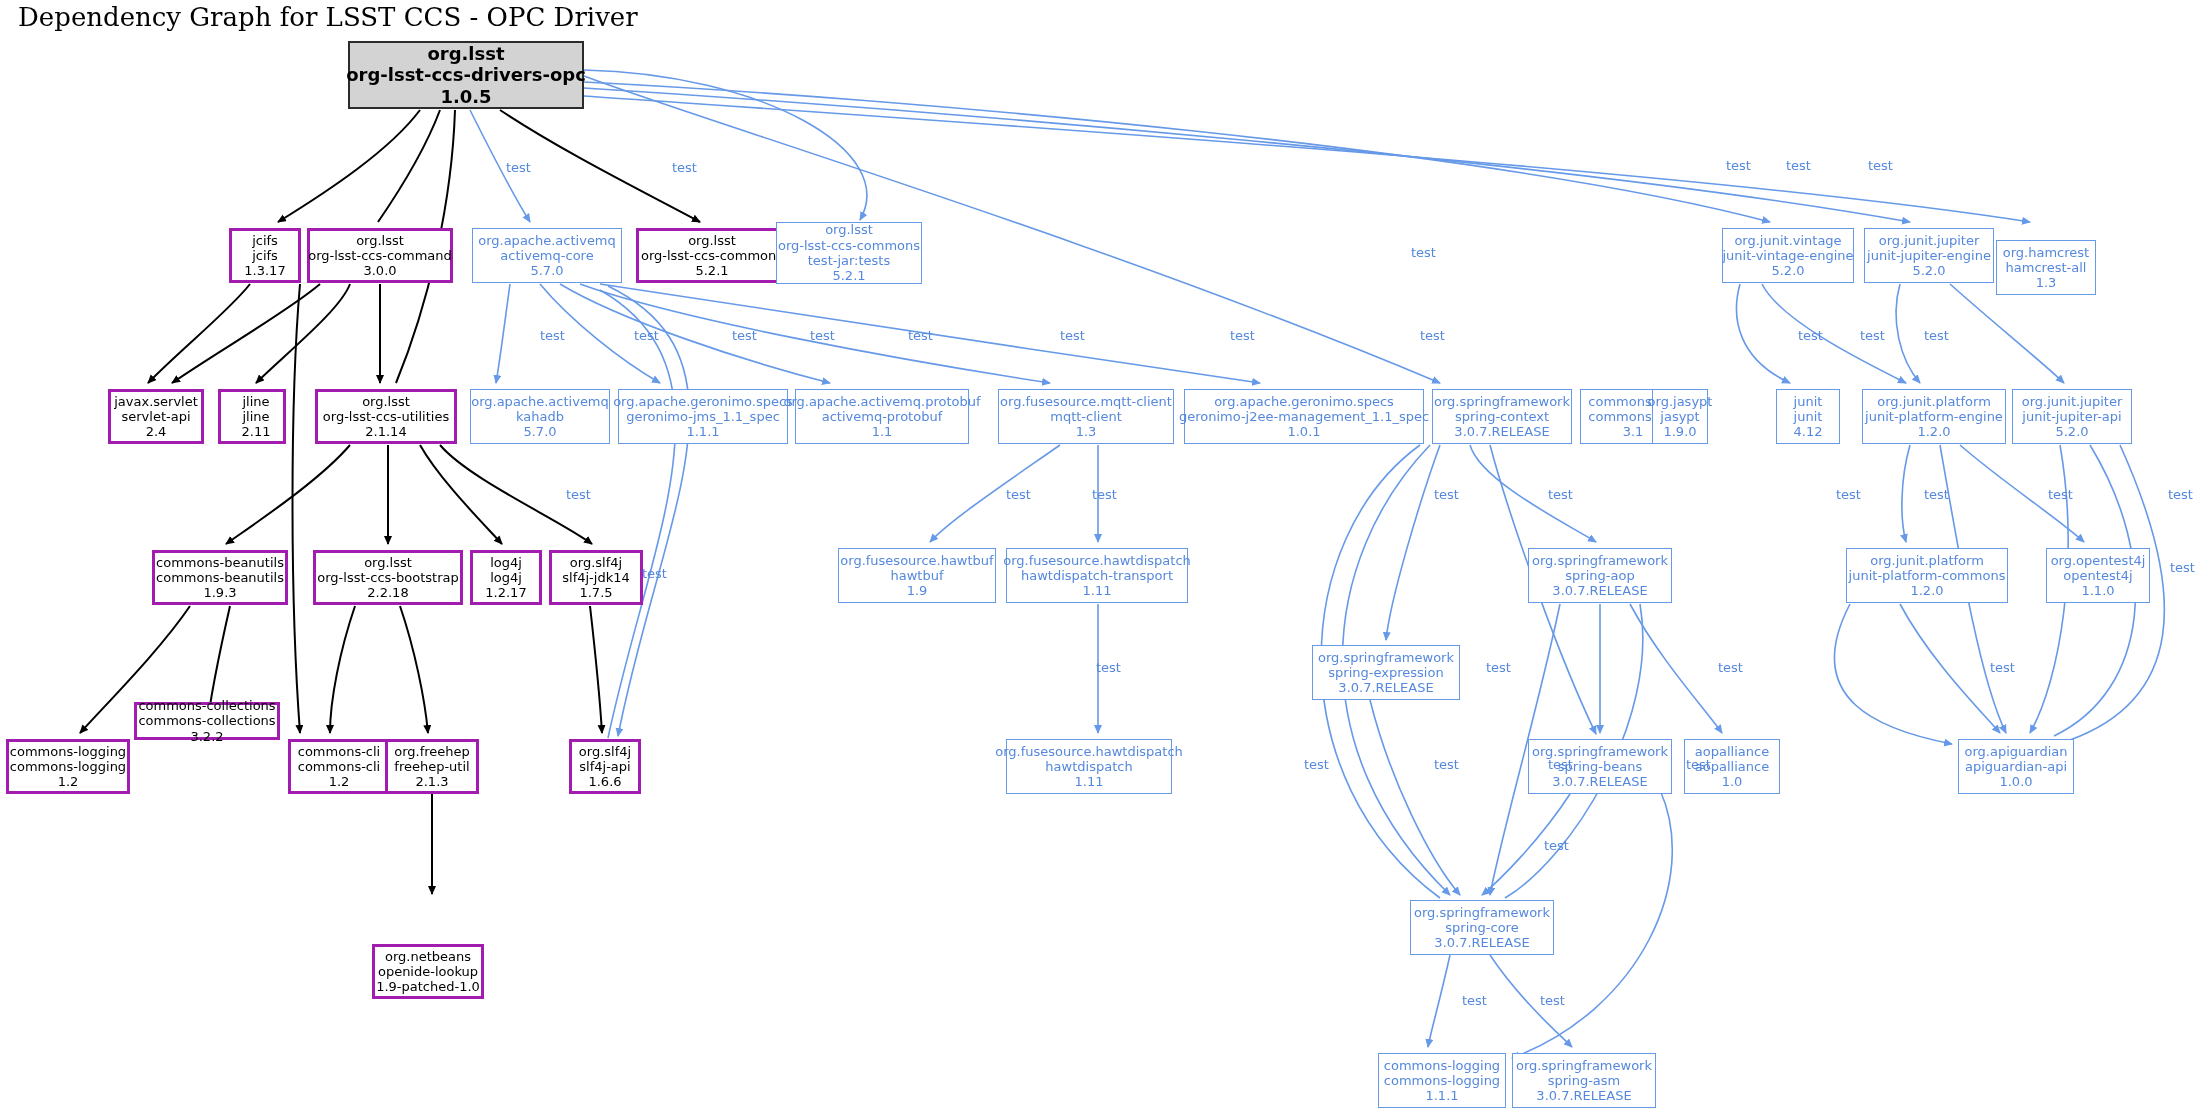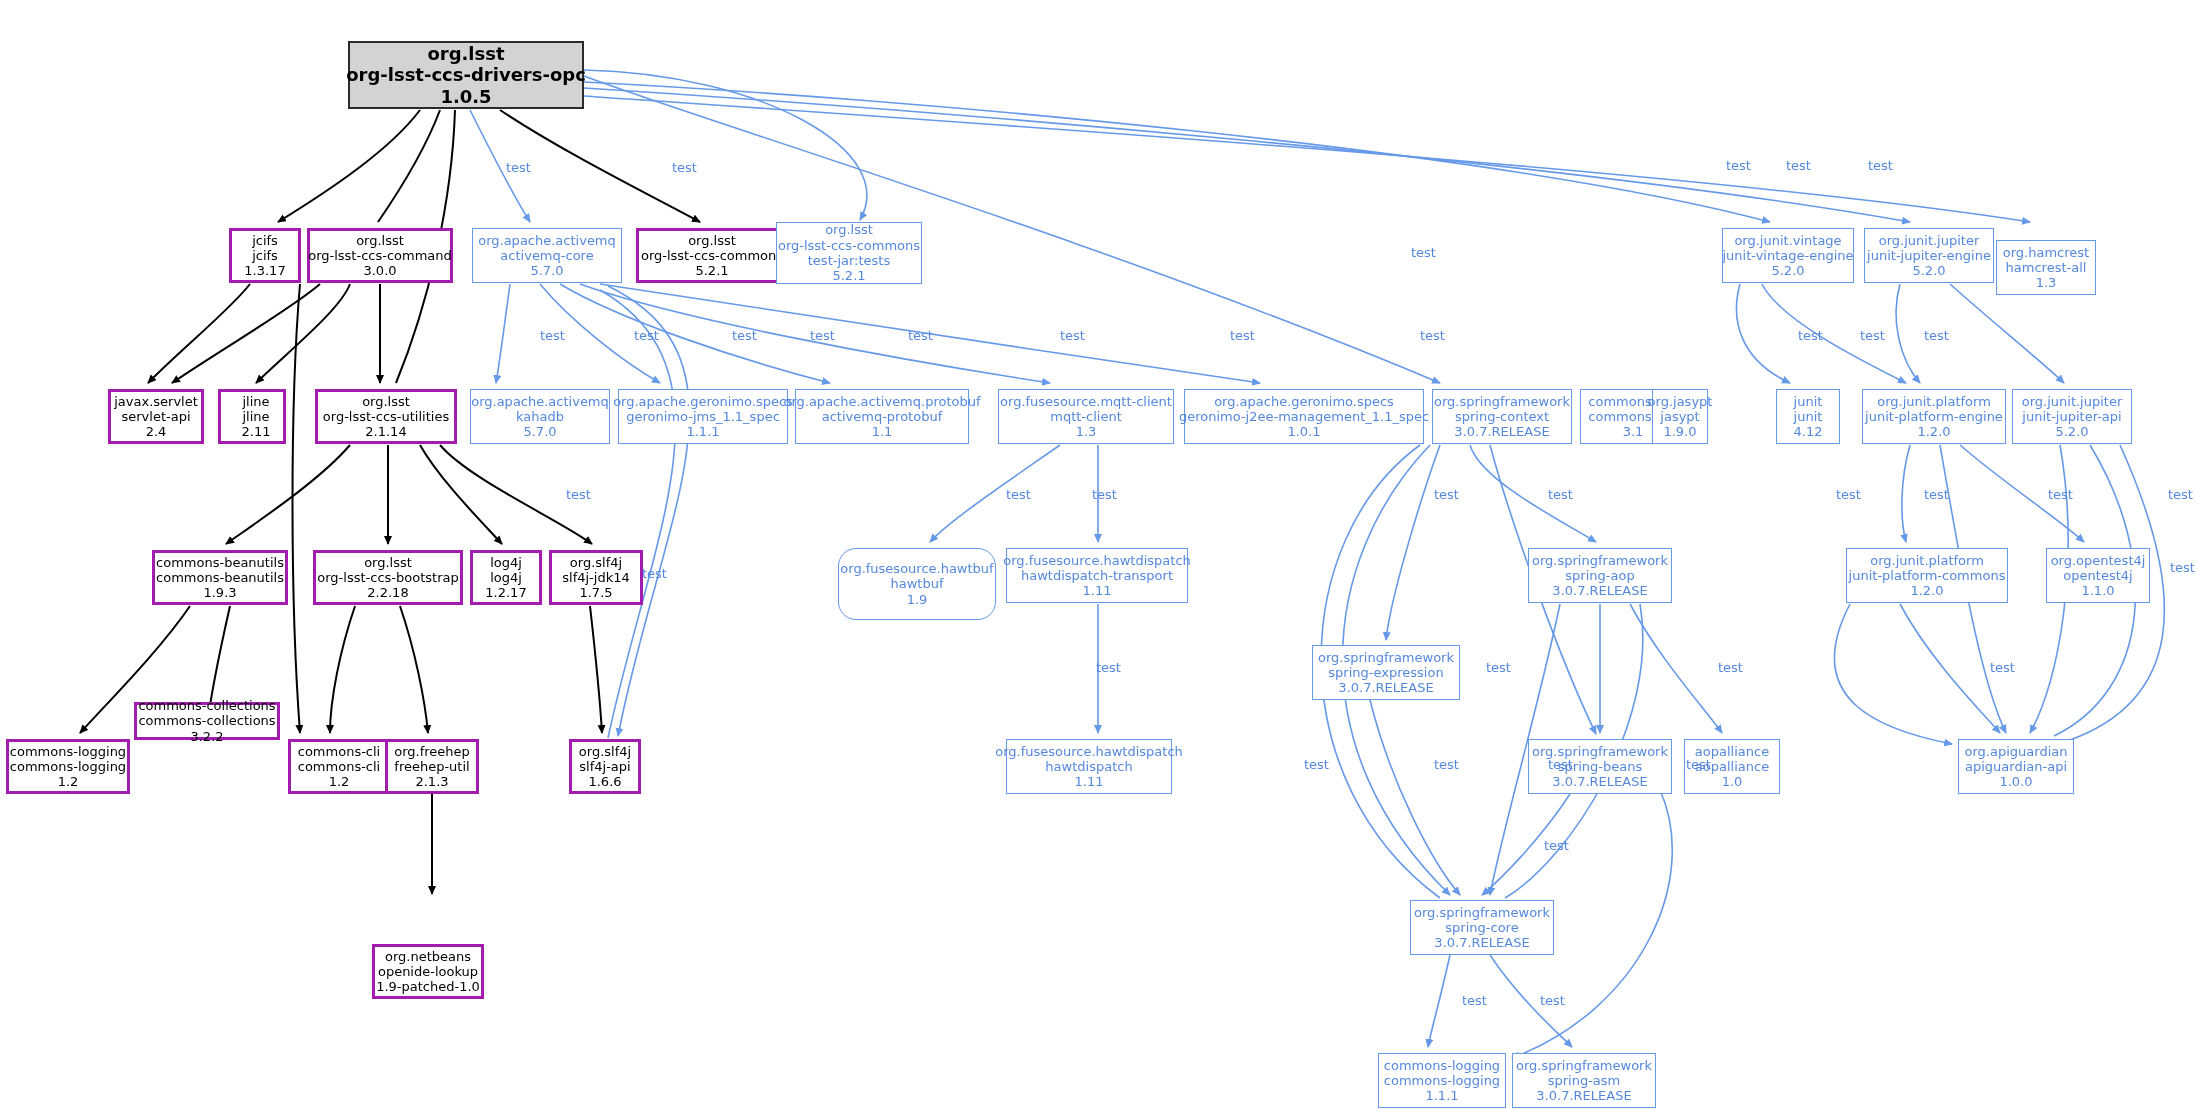--- a/index.html
+++ b/index.html
@@ -27,20 +27,21 @@
   .elabel{
     position:absolute;font-family:"DejaVu Sans",sans-serif;
     font-size:13px;color:#5588dd;white-space:nowrap;
   }
 </style>
 </head>
 <body>
 
 <div id="stage">
 
+  <div id="title">Dependency Graph for LSST CCS - OPC Driver</div>
 
   <svg id="edges" viewBox="0 0 2197 1109" xmlns="http://www.w3.org/2000/svg">
     <defs>
       <marker id="ahB" markerWidth="10" markerHeight="10" refX="8" refY="4" orient="auto" markerUnits="userSpaceOnUse">
         <path d="M0,0 L9,4 L0,8 z" fill="#000000"></path>
       </marker>
       <marker id="ahT" markerWidth="10" markerHeight="10" refX="8" refY="4" orient="auto" markerUnits="userSpaceOnUse">
         <path d="M0,0 L9,4 L0,8 z" fill="#6699e8"></path>
       </marker>
     </defs>
@@ -247,21 +248,21 @@
       <div class="node compile" style="left: 470px; top: 550px; width: 72px; height: 55px;">
         <span class="ln">log4j</span>
         <span class="ln">log4j</span>
         <span class="ln">1.2.17</span>
       </div>
       <div class="node compile" style="left: 549px; top: 550px; width: 94px; height: 55px;">
         <span class="ln">org.slf4j</span>
         <span class="ln">slf4j-jdk14</span>
         <span class="ln">1.7.5</span>
       </div>
-      <div class="node test" style="left: 838px; top: 548px; width: 158px; height: 72px; border-radius: 18px;">
+      <div class="node test" style="left: 838px; top: 548px; width: 158px; height: 55px;">
         <span class="ln">org.fusesource.hawtbuf</span>
         <span class="ln">hawtbuf</span>
         <span class="ln">1.9</span>
       </div>
       <div class="node test" style="left: 1006px; top: 548px; width: 182px; height: 55px;">
         <span class="ln">org.fusesource.hawtdispatch</span>
         <span class="ln">hawtdispatch-transport</span>
         <span class="ln">1.11</span>
       </div>
       <div class="node test" style="left: 1528px; top: 548px; width: 144px; height: 55px;">

